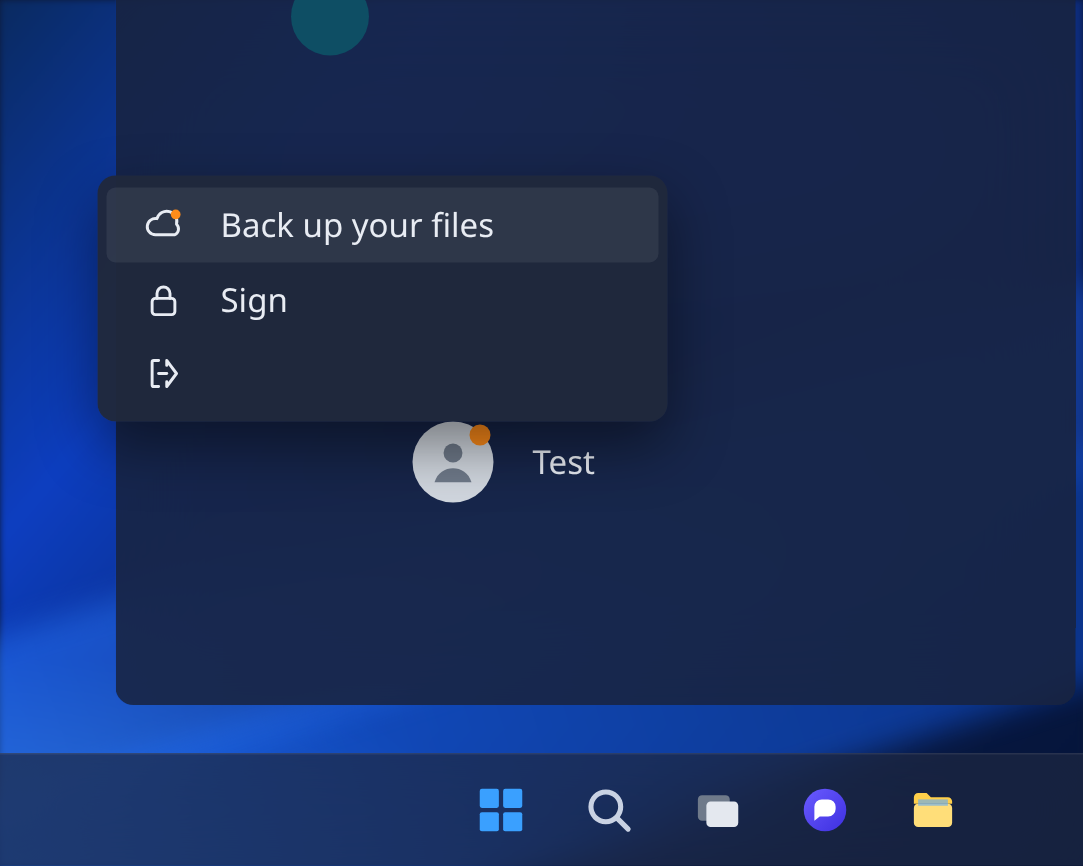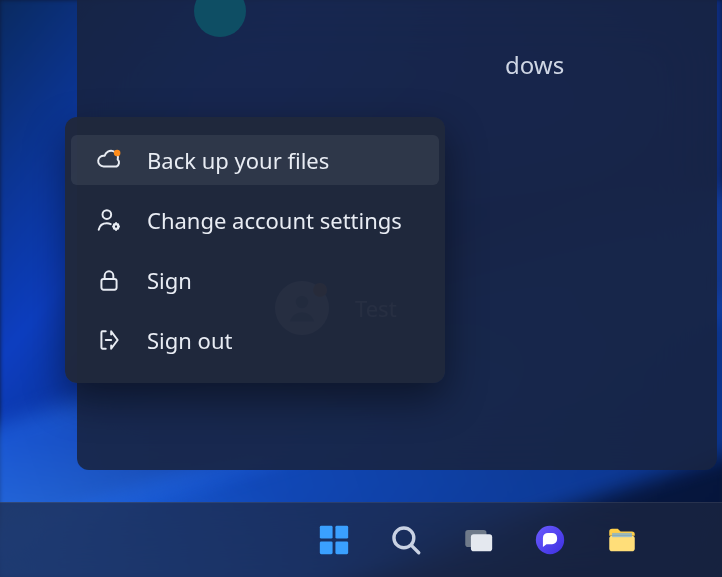--- a/index.html
+++ b/index.html
@@ -104,21 +104,21 @@
   }
   .fly-item {
     display:flex;
     align-items:center;
     gap:24px;
     padding:10px 24px;
     font-size:22px;
     color:#e8ecf3;
     cursor:pointer;
     border-radius:6px;
-    margin:10px 6px;
+    margin:0 6px;
   }
   .fly-item.hover { background:rgba(255,255,255,.07); }
   .fly-item .ico { width:28px;height:28px; display:flex;align-items:center;justify-content:center;}
   .fly-item svg { width:26px;height:26px;stroke:#e8ecf3;stroke-width:1.8;fill:none;stroke-linecap:round;stroke-linejoin:round;}
   .notif-dot{fill:#ff8c1a;stroke:none;}
 
   
   .taskbar {
     position:absolute;
     left:0;right:0;bottom:0;
@@ -152,21 +152,20 @@
   <div class="wallpaper"></div>
   <div class="wallpaper-band" style="top:420px;background:linear-gradient(90deg,#1a6bff,#0b3aa0);"></div>
   <div class="wallpaper-band" style="top:310px;background:linear-gradient(90deg,#2a7bff,#1548c0);height:120px;opacity:.5;"></div>
 
   <div class="start-panel">
 
     <div class="rec-item">
       <div class="circle"></div>
     </div>
 
-    <div class="reveal-text">dows</div>
 
     <div class="user-area">
       <div class="avatar">
         <svg viewBox="0 0 24 24">
             <circle cx="12" cy="8" r="4.2"></circle>
             <path d="M3.8 21c1.2-4.2 4.7-6.2 8.2-6.2s7 2 8.2 6.2z"></path>
           </svg>
         <span class="dot"></span>
       </div>
       <div class="username">Test</div>
@@ -178,51 +177,39 @@
     <div class="fly-item hover">
       <span class="ico">
         <svg viewBox="0 0 24 24">
           <path d="M7 18a5 5 0 1 1 1-9.9A6 6 0 0 1 20 11.5 4 4 0 0 1 19 18H7z"></path>
           <circle class="notif-dot" cx="19.5" cy="5.5" r="3"></circle>
         </svg>
       </span>
       <span>Back up your files</span>
     </div>
 
-    <div class="fly-item">
-      <span class="ico">
-        <svg viewBox="0 0 24 24">
-          <circle cx="10" cy="7" r="4"></circle>
-          <path d="M2.5 21c.8-4 4-6 7.5-6 1.3 0 2.5.3 3.6.8"></path>
-          <circle cx="18.5" cy="18" r="2.3"></circle>
-          <path d="M18.5 14.8v.9M18.5 20.3v.9M21.2 18h-.9M16.7 18h-.9M20.4 16.1l-.6.6M17.2 19.3l-.6.6M20.4 19.9l-.6-.6M17.2 16.7l-.6-.6"></path>
-        </svg>
-      </span>
-      <span>Change account settings</span>
-    </div>
 
     <div class="fly-item">
       <span class="ico">
         <svg viewBox="0 0 24 24">
           <rect x="5" y="11" width="14" height="10" rx="2"></rect>
           <path d="M8 11V8a4 4 0 0 1 8 0v3"></path>
         </svg>
       </span>
       <span>Sign</span>
     </div>
 
     <div class="fly-item">
       <span class="ico">
         <svg viewBox="0 0 24 24">
           <path d="M9 4h-3a1 1 0 0 0-1 1v14a1 1 0 0 0 1 1h3"></path>
           <path d="M14 7v-3l6 8-6 8v-3"></path>
           <path d="M14 12H9"></path>
         </svg>
       </span>
-      <span>Sign out</span>
     </div>
 
   </div>
 
   <div class="taskbar">
     <div class="tb-row">
       <div class="tb-btn" title="Start">
         <svg viewBox="0 0 24 24">
           <rect x="2" y="2" width="9" height="9" rx="1" fill="#3aa0ff"></rect>
           <rect x="13" y="2" width="9" height="9" rx="1" fill="#3aa0ff"></rect>

